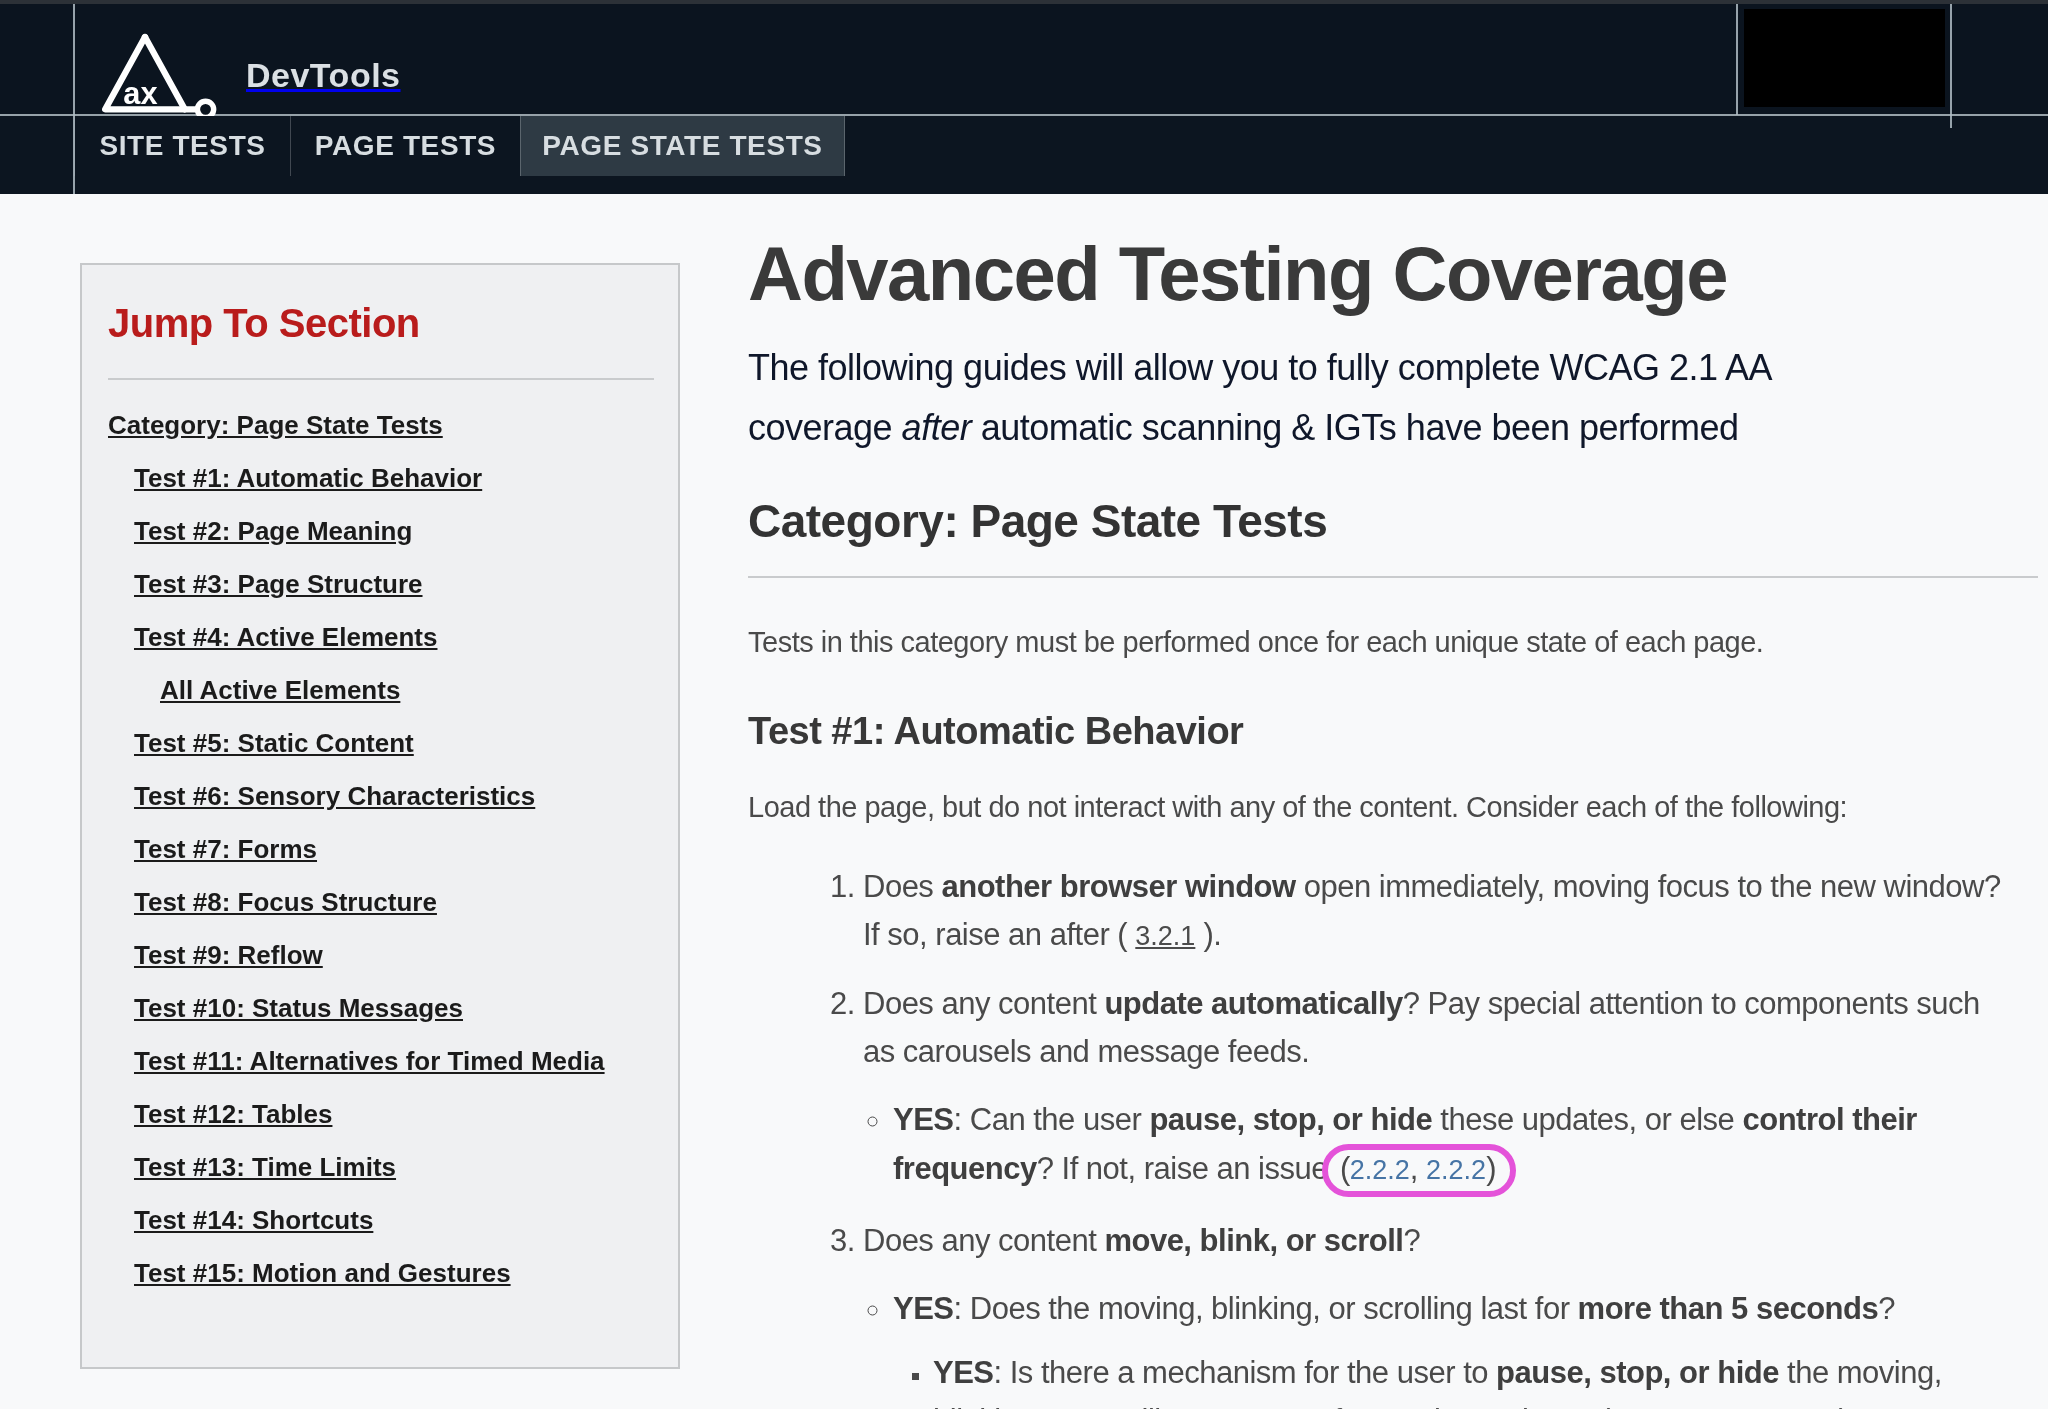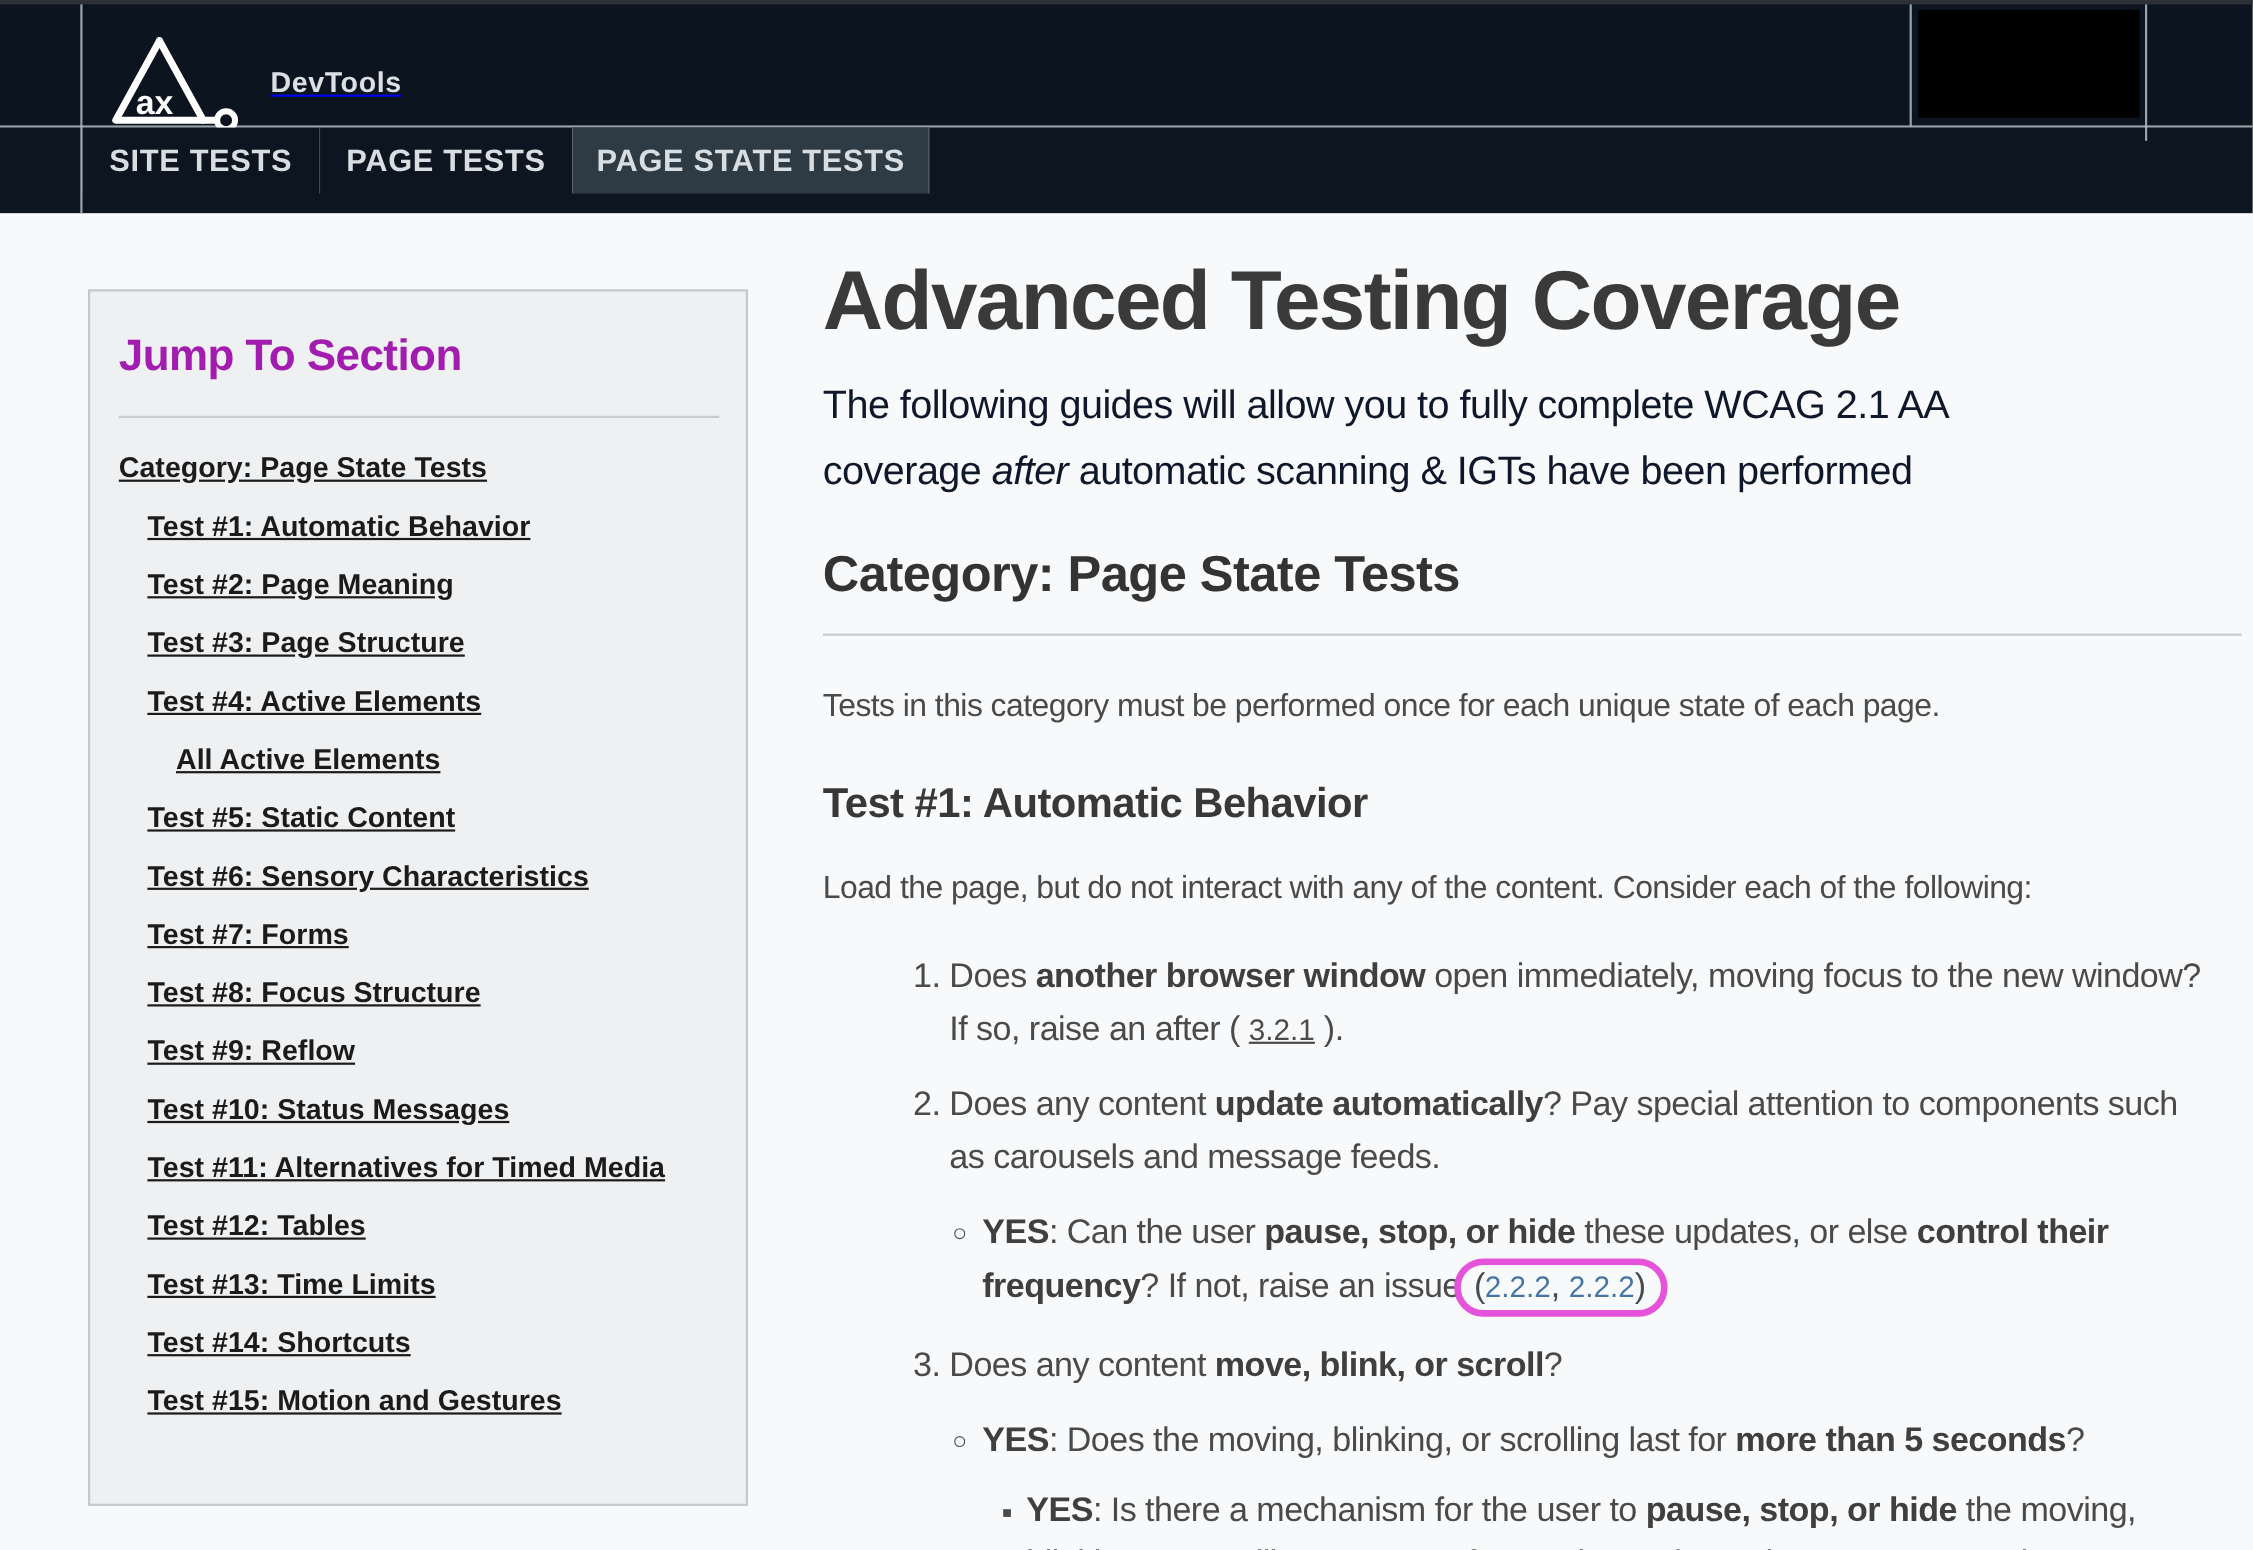--- a/index.html
+++ b/index.html
@@ -5,21 +5,21 @@
   * { margin:0; padding:0; box-sizing:border-box; }
   html,body { width:2048px; height:1409px; overflow:hidden;
     font-family:"Liberation Sans","DejaVu Sans",sans-serif; background:#f8f9fa; }
 
   
   .header { position:relative; width:2048px; height:116px; background:#0b141f;
     border-bottom:2px solid #97a2a9; }
   .header-topstrip { position:absolute; left:0; top:0; width:100%; height:4px; background:#2c3137; }
   .brand { position:absolute; left:98px; top:23px; height:104px; display:flex; align-items:center; }
   .brand svg { display:block; }
-  .brand-label { margin-left:26px; color:#dbe0e4; font-size:26px; font-weight:600; letter-spacing:.5px; }
+  .brand-label { margin-left:26px; color:#dbe0e4; font-size:34px; font-weight:600; letter-spacing:.5px; }
   .vline { position:absolute; width:2px; background:rgba(176,188,196,.85); }
   .vline-left { left:73px; top:4px; height:190px; z-index:5; }
   .vline-box-l { left:1736px; top:4px; height:111px; }
   .vline-box-r { left:1950px; top:4px; height:124px; z-index:5; }
   .blackout { position:absolute; left:1744px; top:9px; width:201px; height:98px; background:#000; }
 
   
   .navbar { position:relative; width:2048px; height:78px; background:#0c1520; display:flex; padding-left:74px; }
   .tab { height:60px; background:transparent; border:none; border-left:1px solid rgba(255,255,255,.22);
     color:#d7dde1; font-family:inherit; font-size:28px; font-weight:700; letter-spacing:.6px;
@@ -28,21 +28,21 @@
   .tab:nth-of-type(2){ width:230px; }
   .tab:nth-of-type(3){ width:325px; }
   .tab.active { background:#2e3a44; border-right:1px solid rgba(255,255,255,.22); }
 
   
   .content { position:relative; width:2048px; height:1215px; background:#f8f9fa; overflow:hidden; }
 
   
   .toc { position:absolute; left:80px; top:69px; width:600px; height:1106px;
     background:#eff0f2; border:2px solid #c6c8ca; padding:36px 24px 30px 26px; overflow:hidden; }
-  .toc-title { font-size:40px; font-weight:700; color:#a21caf; letter-spacing:-.5px; }
+  .toc-title { font-size:40px; font-weight:700; color:#b91c1c; letter-spacing:-.5px; }
   .toc-rule { border:none; border-top:2px solid #c9cbcd; margin-top:32px; }
   .toc-list { display:block; margin-top:30px; }
   .toc-link { display:block; height:53px; font-size:26px; font-weight:700; color:#1b1b1b;
     text-decoration:underline; white-space:nowrap; }
   .toc-link.indent-1 { margin-left:26px; }
   .toc-link.indent-2 { margin-left:52px; }
 
   
   .main { position:absolute; left:748px; top:0; width:1290px; }
   .page-title { margin-top:40px; font-size:76px; font-weight:700; color:#3a3a3a; letter-spacing:-1.5px; line-height:1.05; }

